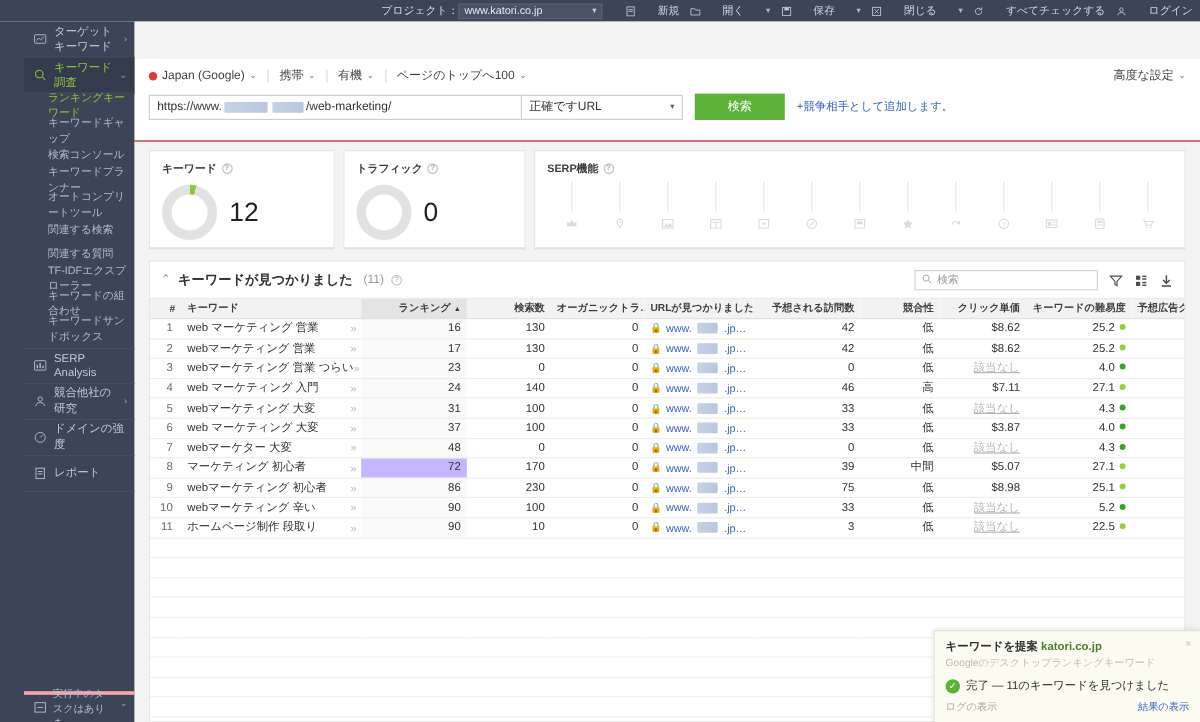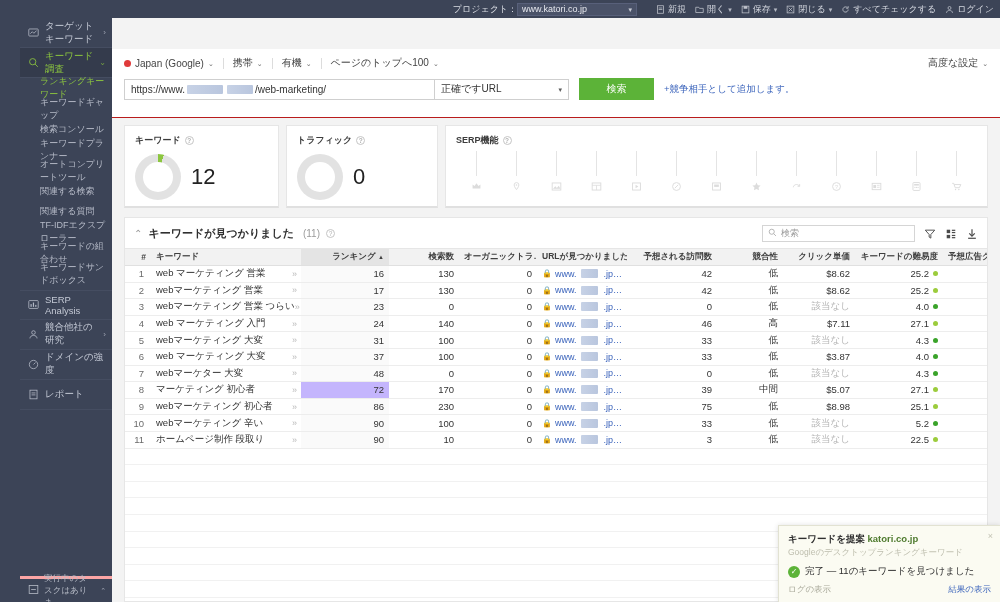--- a/index.html
+++ b/index.html
@@ -17,21 +17,21 @@
     display: flex; align-items: center; justify-content: flex-end;
     padding-right: 6px; font-size: 9px; flex: 0 0 18px;
   }
   .topbar .proj-select {
     width: 120px; height: 13px; background: #4a5268; border: 1px solid #5a melhorar;
     border: 1px solid #58607a; color: #e6e8ee; font-size: 9px;
     display: flex; align-items: center; justify-content: space-between;
     padding: 0 4px; margin-right: 10px;
   }
   .topbar .tb-item {
-    display: flex; align-items: center; gap: 3px; margin-left: 9px;
+    display: flex; align-items: center; gap: 18px; margin-left: 9px;
     color: #d3d6de; font-size: 9px; white-space: nowrap;
   }
   .topbar .tb-ico { width: 9px; height: 9px; display: inline-block; opacity: .85; }
   .caret { font-size: 7px; line-height: 1; opacity: .8; }
 
   
   .body { flex: 1 1 auto; display: flex; min-height: 0; }
 
   
   .sidebar {
@@ -141,21 +141,21 @@
     font-size: 9.5px; height: 16.6px; padding: 0 5px; border-bottom: 1px solid #ededed;
     white-space: nowrap; overflow: hidden; color: #333;
   }
   .c-num { text-align: right; color: #6b6b6b; width: 22px; padding-right: 7px; }
   .c-kw { text-align: left; }
   .c-r { text-align: right; }
   .kw-cell { display: flex; align-items: center; justify-content: space-between; }
   .kw-arrows { color: #b9b9b9; font-size: 9px; letter-spacing: -1px; }
   .url-cell { display: flex; align-items: center; gap: 3px; color: #3a63bb; font-size: 9px; }
   .lock { font-size: 8px; color: #5a7fd4; }
-  .na { color: #b5b5b5; }
+  .na { color: #b5b5b5; text-decoration: underline; }
   .dot { display: inline-block; width: 5px; height: 5px; border-radius: 50%; margin-left: 4px; vertical-align: 1px; }
   .empty-row td { height: 16.6px; border-bottom: 1px solid #f1f1f1; }
   .tbl-body-scroll { flex: 1 1 auto; overflow: hidden; }
 
   
   .toast {
     position: absolute; right: 0; bottom: 0; width: 222px;
     background: #fbfbf2; border: 1px solid #e2e2d2; border-right: none; border-bottom: none;
     box-shadow: 0 0 5px rgba(0,0,0,.12); padding: 7px 9px 6px 9px;
   }

